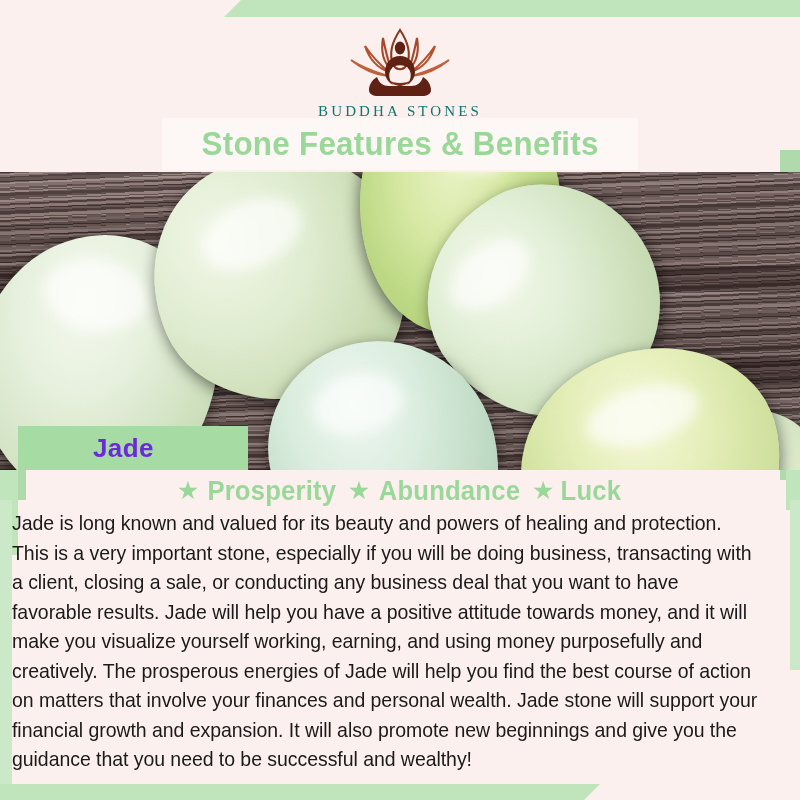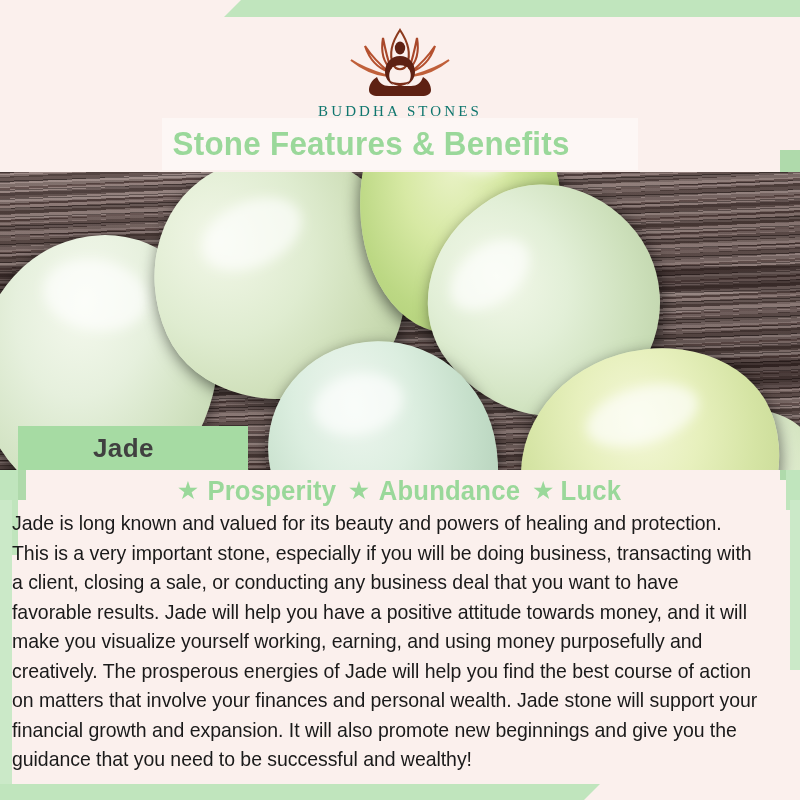--- a/index.html
+++ b/index.html
@@ -121,21 +121,21 @@
   .title-banner {
     position: absolute;
     left: 162px;
     top: 118px;
     width: 476px;
     height: 52px;
     background: #fdf7f5;
     z-index: 7;
     display: flex;
     align-items: center;
-    justify-content: flex-start;
+    justify-content: center;
   }
   .title-text {
     font-family: "Liberation Sans Narrow", "Liberation Sans", sans-serif;
     font-size: 33px;
     font-weight: bold;
     color: #9ad89a;
     letter-spacing: .3px;
     transform: scaleX(.95);
     white-space: nowrap;
   }
@@ -254,21 +254,21 @@
     background: #a6dba3;
     z-index: 5;
     display: flex;
     align-items: center;
   }
   .jade-tag span {
     margin-left: 75px;
     font-family: "Liberation Sans", sans-serif;
     font-size: 26px;
     font-weight: bold;
-    color: #404040;
+    color: #6d28d9;
     letter-spacing: .4px;
   }
 
   
   .benefits {
     position: absolute;
     left: 0;
     top: 473px;
     width: 800px;
     height: 36px;

